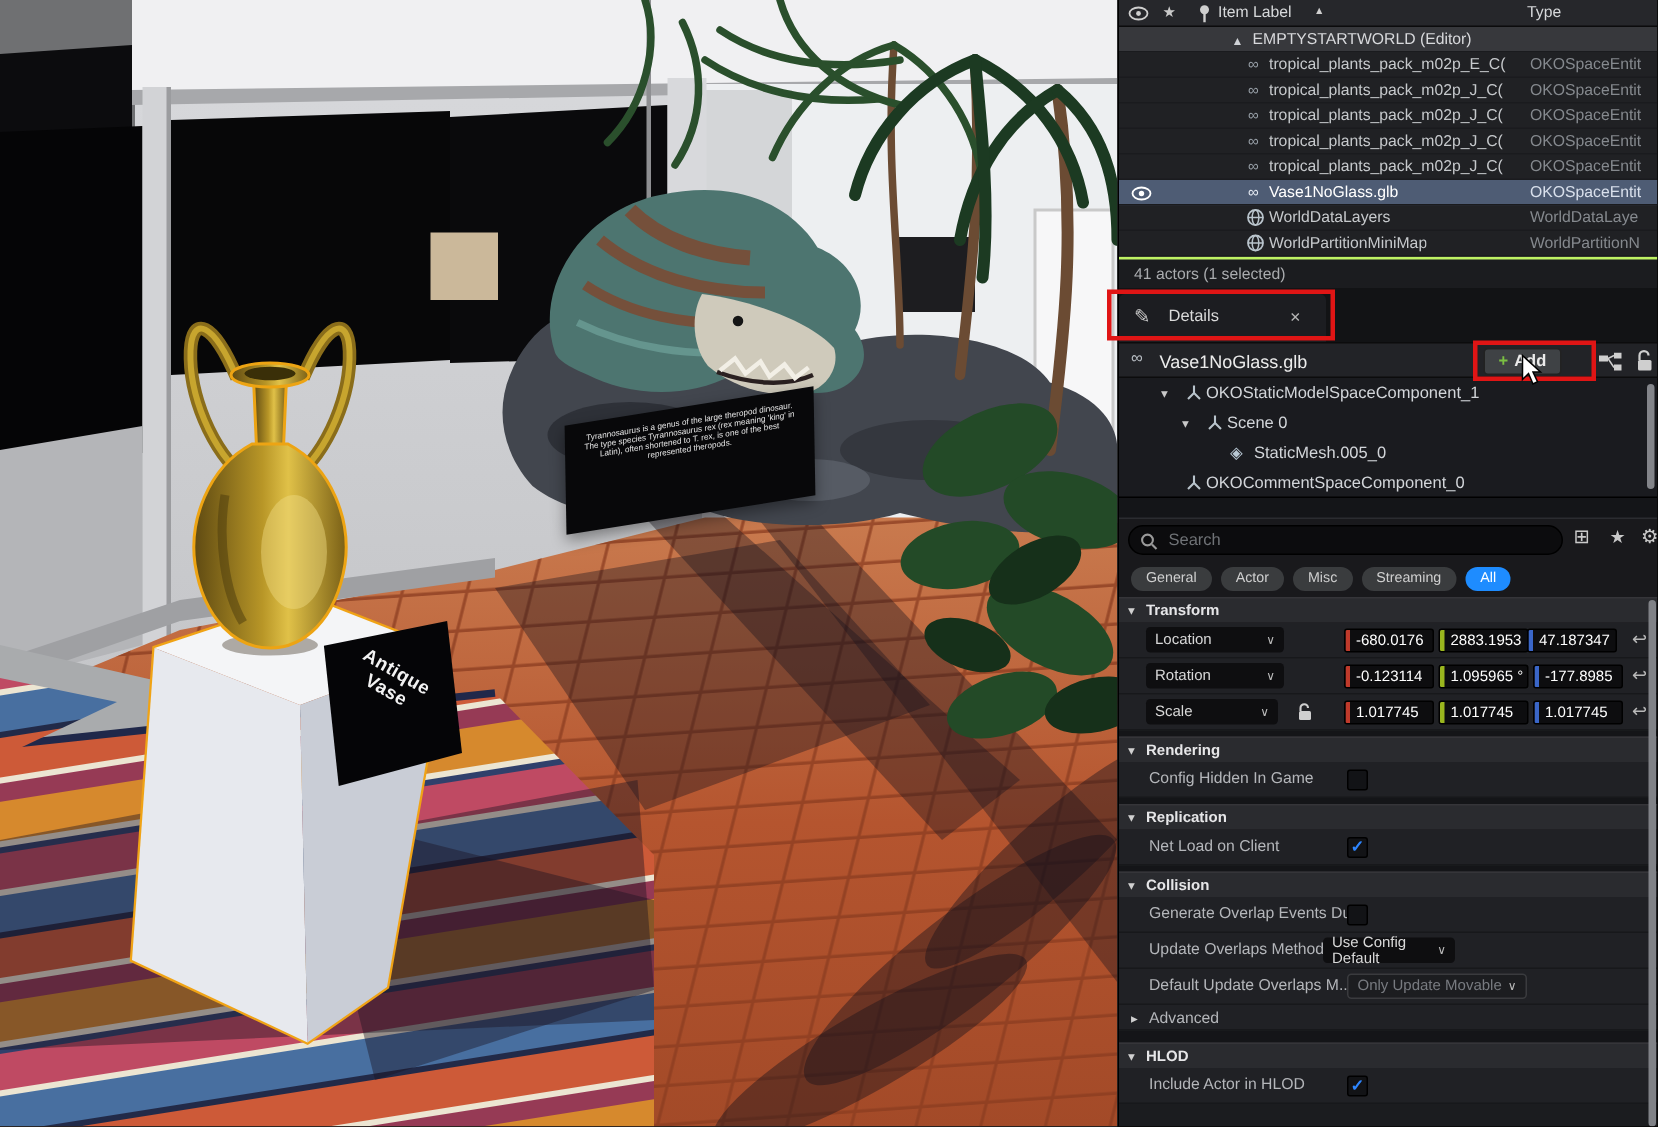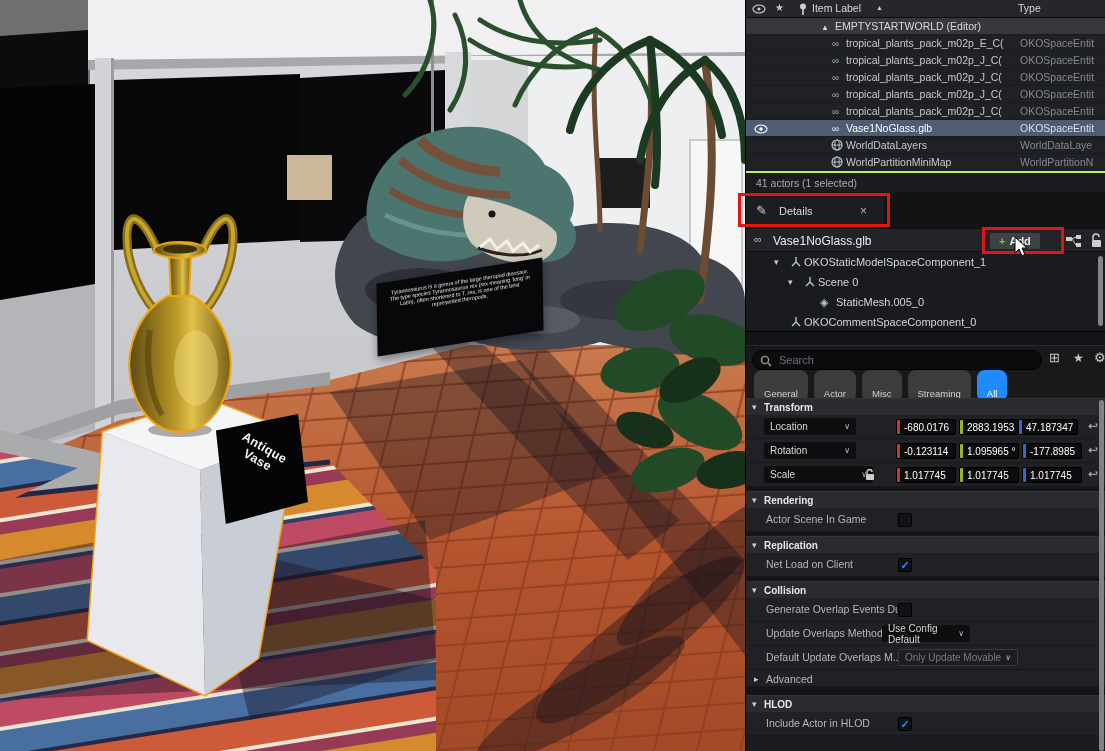--- a/index.html
+++ b/index.html
@@ -64,21 +64,21 @@
   .searchrow { position:relative; height:28px; background:#19191c; }
   .searchpill { position:absolute; left:6px; top:4px; width:290px; height:20px;
     background:#0c0c0e; border:1px solid #000; border-radius:10px; }
   .searchpill input { position:absolute; left:26px; top:1px; width:250px; height:16px;
     background:transparent; border:none; outline:none; color:#dddddd; font-size:11px;
     font-family:"Liberation Sans", sans-serif; }
   .searchpill input::placeholder { color:#6f7276; }
   .sicon { position:absolute; top:5px; color:#c9c9c9; }
   .filterrow { position:relative; height:24px; background:#19191c; display:flex;
     align-items:center; gap:6px; padding-left:8px; }
-  .ftab { height:16px; padding:16px 10px; background:#3a3c3e; border-radius:8px; color:#cfcfcf;
+  .ftab { height:16px; padding:0 10px; background:#3a3c3e; border-radius:8px; color:#cfcfcf;
     font-size:9.5px; line-height:16px; }
   .ftab.active { background:#1e8cff; color:#fff; }
   .sech { position:relative; height:17px; background:#2a2b2f; border-top:1px solid #353539;
     line-height:17px; }
   .sech .sarr { position:absolute; left:6px; color:#d0d0d0; font-size:9px; }
   .sech .stxt { position:absolute; left:18px; font-size:10px; font-weight:bold; color:#e6e6e8; }
   .prow { position:relative; height:24px; background:#202125; border-bottom:1px solid #17181b; }
   .prow .plabel { position:absolute; left:20px; top:5px; color:#b4b6ba; font-size:10.5px;
     white-space:nowrap; }
   .spacer { height:4px; background:#141518; }
@@ -466,21 +466,21 @@
           <div class="bar" style="background:#9ab61e;"></div>
           <span>1.095965 °</span>
         </div>
       <div class="numf" style="left:276px;">
           <div class="bar" style="background:#3a66c8;"></div>
           <span>-177.8985</span>
         </div>
       <span class="reset">↩</span>
     </div>
     <div class="prow">
-      <div class="ddbtn" style="left:18px;width:109px;">
+      <div class="ddbtn" style="left:18px;width:88px;">
         <span>Scale</span>
           <span class="chev">∨</span>
       </div>
       <svg style="position:absolute;left:118px;top:5px;" width="12" height="14">
           <path d="M3,6 V4 a2.5,2.5 0 0 1 5,0" fill="none" stroke="#cfcfcf" stroke-width="1.4"></path>
           <rect x="2" y="6" width="8" height="6" rx="1" fill="#cfcfcf"></rect>
         </svg>
       <div class="numf" style="left:150px;">
           <div class="bar" style="background:#c03a2b;"></div>
           <span>1.017745</span>
@@ -496,21 +496,21 @@
       <span class="reset">↩</span>
     </div>
 
     <div class="spacer"></div>
 
     <div class="sech">
       <span class="sarr">▾</span>
       <span class="stxt">Rendering</span>
     </div>
     <div class="prow">
-      <span class="plabel">Actor Scene In Game</span>
+      <span class="plabel">Config Hidden In Game</span>
       <div class="chk"></div>
     </div>
 
     <div class="spacer"></div>
 
     <div class="sech">
       <span class="sarr">▾</span>
       <span class="stxt">Replication</span>
     </div>
     <div class="prow">

